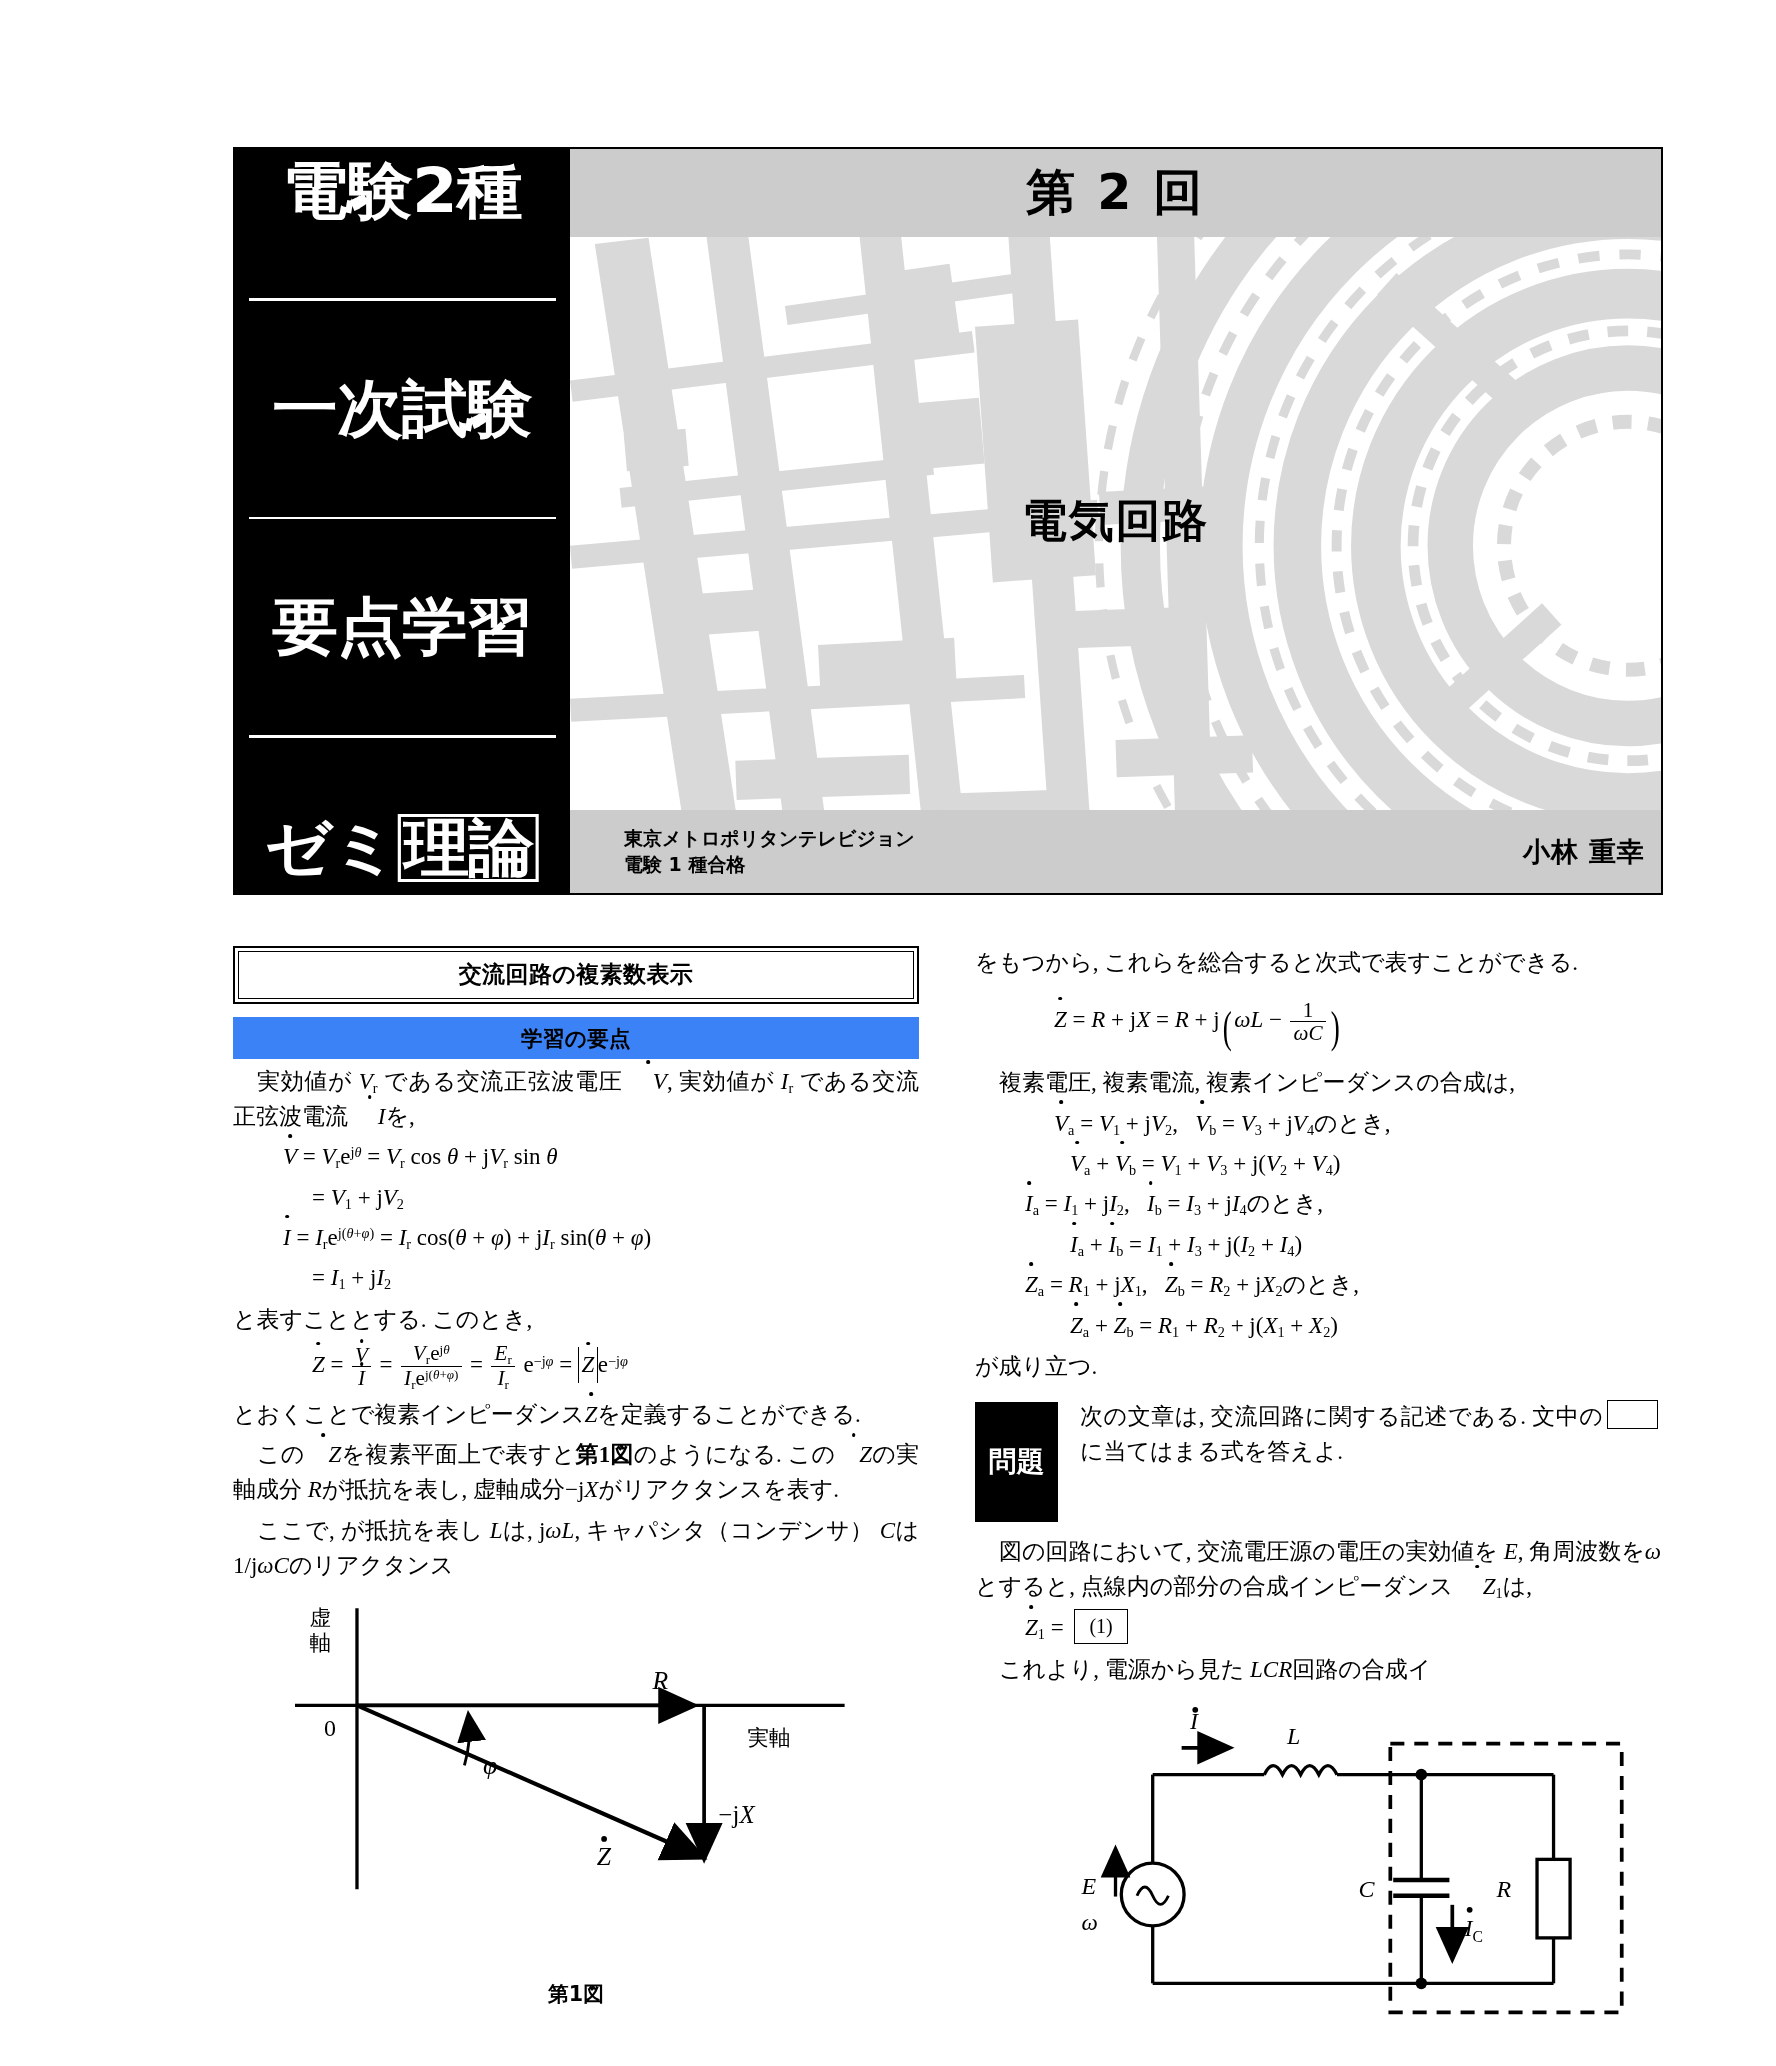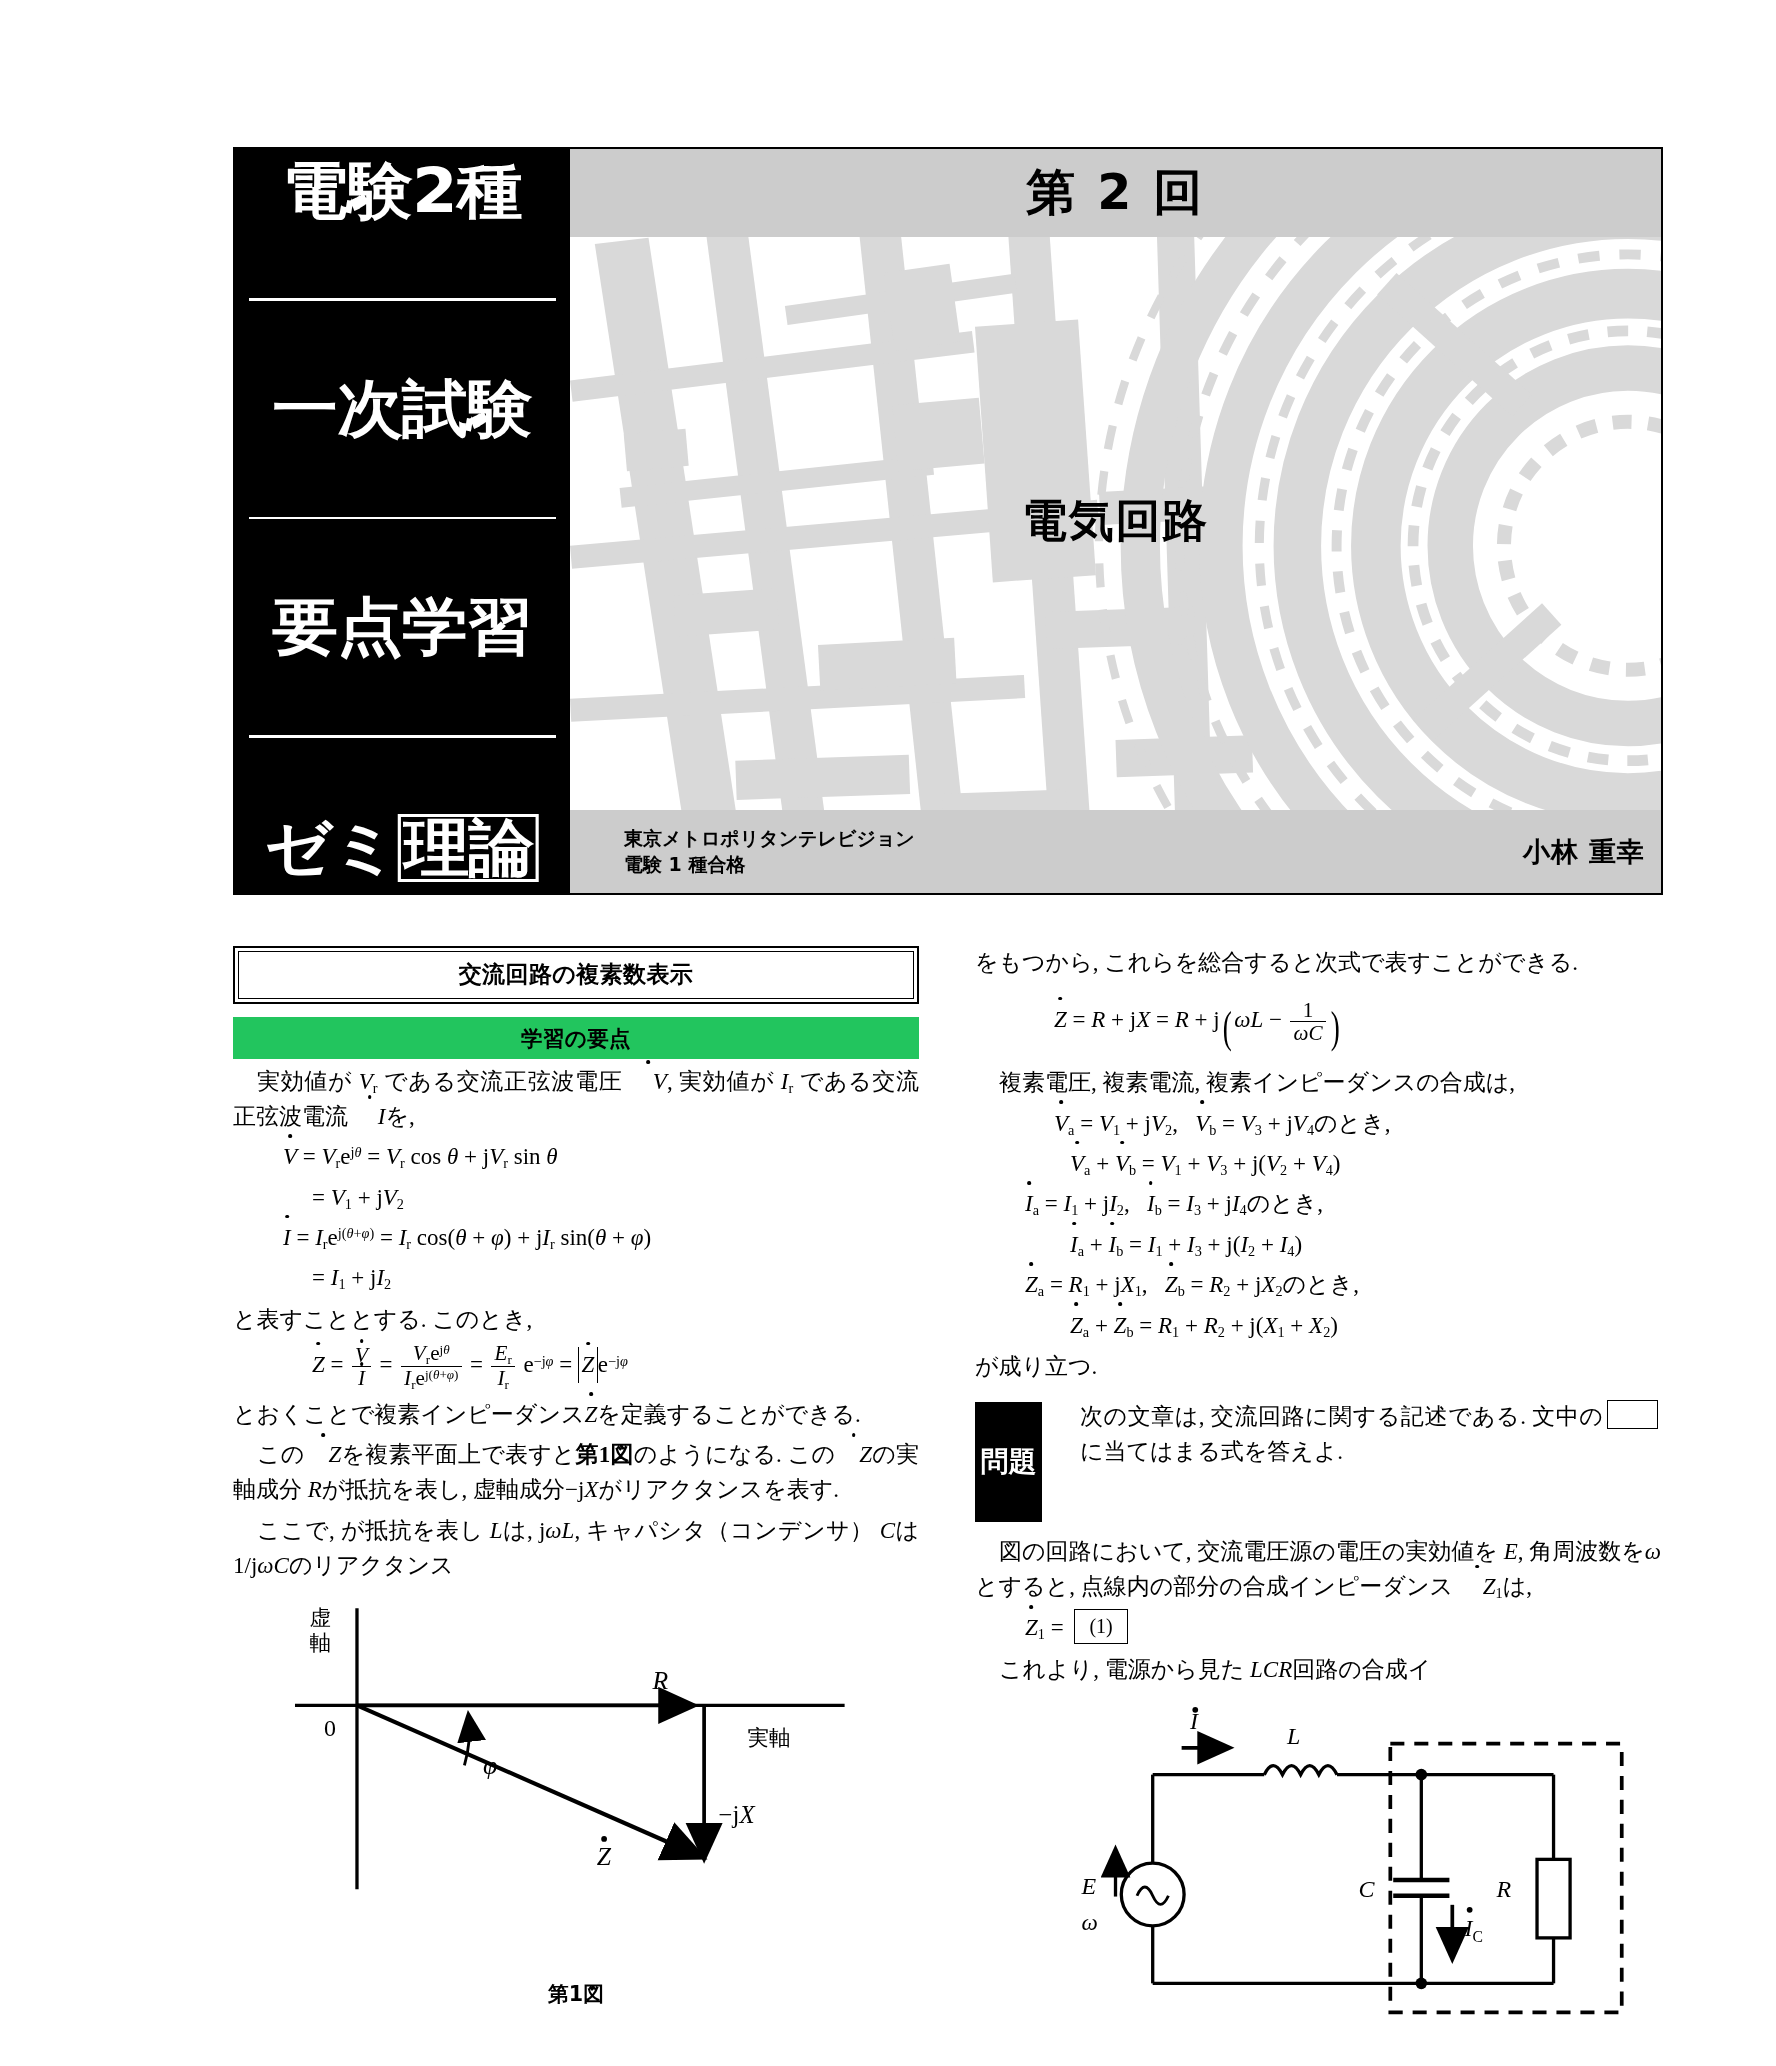--- a/index.html
+++ b/index.html
@@ -44,21 +44,21 @@
   
   .col{position:absolute;top:946px;width:686px;}
   .col-left{left:233px;}
   .col-right{left:975px;}
 
   
   .sec-title{border:2.1px solid #000;padding:2.9px;box-sizing:border-box;}
   .sec-title-in{border:1.7px solid #000;padding:7.4px 4.1px;text-align:center;
                 font-family:"DejaVu Sans", sans-serif;font-weight:bold;font-size:23px;
                 letter-spacing:0.4px;}
-  .sub-band{background:#22c55e;margin-top:13.6px;padding:6.6px 0;text-align:center;
+  .sub-band{background:#3b82f6;margin-top:13.6px;padding:6.6px 0;text-align:center;
             font-family:"DejaVu Sans", sans-serif;font-weight:bold;font-size:21.5px;
             letter-spacing:0.4px;}
 
   .p{font-size:23px;line-height:1.52;text-align:justify;margin-top:5.8px;
      font-family:"Liberation Serif", serif;}
   .p.ind{text-indent:24px;}
   .eq{font-size:23px;line-height:1.58;margin:4.1px 0 4.1px 0;font-family:"Liberation Serif", serif;}
   .eq.c1{padding-left:50px;}
   .eq.c2{padding-left:79px;}
   .eq.c3{padding-left:95px;}
@@ -78,21 +78,21 @@
   .bigpar{font-size:1.9em;font-family:"Liberation Serif", serif;vertical-align:-0.35em;
           display:inline-block;transform:scaleX(.62);}
   .absbar{display:inline-block;border-left:1.2px solid #000;border-right:1.2px solid #000;
           padding:0 2.5px;}
 
   .fig-caption{text-align:center;font-family:"DejaVu Sans", sans-serif;font-weight:bold;
                font-size:20.7px;margin-top:6.6px;}
 
   
   .prob-wrap{margin-top:15px;position:relative;min-height:128px;}
-  .prob-badge{position:absolute;left:0;top:2.5px;width:67px;height:120px;background:#000;
+  .prob-badge{position:absolute;left:0;top:2.5px;width:83px;height:120px;background:#000;
               display:flex;align-items:center;justify-content:center;}
   .prob-badge span{color:#fff;font-family:"DejaVu Sans", sans-serif;font-weight:bold;
                    font-size:28px;letter-spacing:0;}
   .prob-text{margin-left:105px;font-size:23px;line-height:1.52;text-align:justify;}
   .blank-box{display:inline-block;width:49px;height:27px;border:1.7px solid #000;
              vertical-align:-5px;margin:0 3.3px;}
   .ansbox{display:inline-block;border:1.7px solid #000;padding:0.8px 14px;margin-left:5px;
           font-size:20px;vertical-align:2.5px;}
 </style>
 </head>

